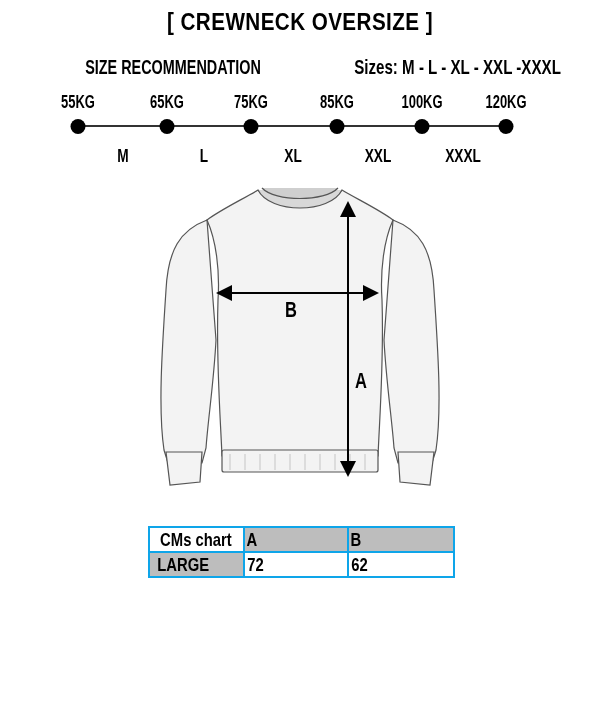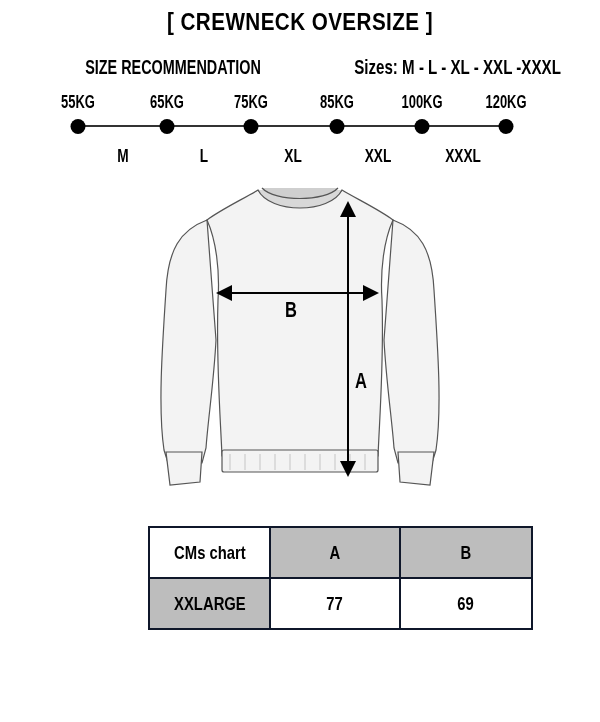--- a/index.html
+++ b/index.html
@@ -10,21 +10,21 @@
   #title { left:0; width:600px; top:8px; text-align:center; font-size:24px; font-weight:bold;
            letter-spacing:0.5px; transform:scaleX(0.86); }
   #rec-label { left:51px; top:56px; font-size:20px; font-weight:bold; transform:scaleX(0.72); white-space:nowrap; }
   #sizes-line { left:314px; top:55px; font-size:21px; font-weight:bold; transform:scaleX(0.72); white-space:nowrap; }
   .kg { position:absolute; top:92px; font-size:18px; font-weight:bold; transform:translateX(-50%) scaleX(0.72); white-space:nowrap; }
   .dot { position:absolute; top:119px; width:15px; height:15px; border-radius:50%; background:#000; transform:translateX(-50%); }
   #scale-line { left:78px; top:125px; width:428px; height:2px; background:#333; }
   .sz { position:absolute; top:145px; font-size:19px; font-weight:bold; transform:translateX(-50%) scaleX(0.72); white-space:nowrap; }
   #garment { left:150px; top:180px; width:300px; height:320px; }
   table#cm-table { position:absolute; left:148px; top:526px; border-collapse:collapse; }
-  #cm-table td { border:2px solid #0f172a; height:23px; padding:13px; text-align:center; font-weight:bold; font-size:19px; }
+  #cm-table td { border:2px solid #0ea5e9; height:23px; padding:0; font-weight:bold; font-size:19px; }
   #cm-table td span { display:inline-block; transform:scaleX(0.78); white-space:nowrap; }
   #cm-table .c0 { width:93px; }
   #cm-table .c1 { width:102px; }
   #cm-table .c2 { width:104px; }
   #cm-table .grey { background:#bdbdbd; }
   #cm-table .white { background:#ffffff; }
 </style>
 </head>
 <body>
 
@@ -103,18 +103,18 @@
 <div class="abs cond" style="left:355px; top:368px; font-size:22px; transform:scaleX(0.75);">A</div>
 
 <table id="cm-table">
   <tbody>
       <tr>
     <td class="c0 white"><span>CMs chart</span></td>
     <td class="c1 grey"><span>A</span></td>
     <td class="c2 grey"><span>B</span></td>
   </tr>
   <tr>
-    <td class="grey"><span>XXLARGE</span></td>
-    <td class="white"><span>77</span></td>
-    <td class="white"><span>69</span></td>
+    <td class="grey"><span>LARGE</span></td>
+    <td class="white"><span>72</span></td>
+    <td class="white"><span>62</span></td>
   </tr>
 </tbody>
   </table>
 
 </body></html>

